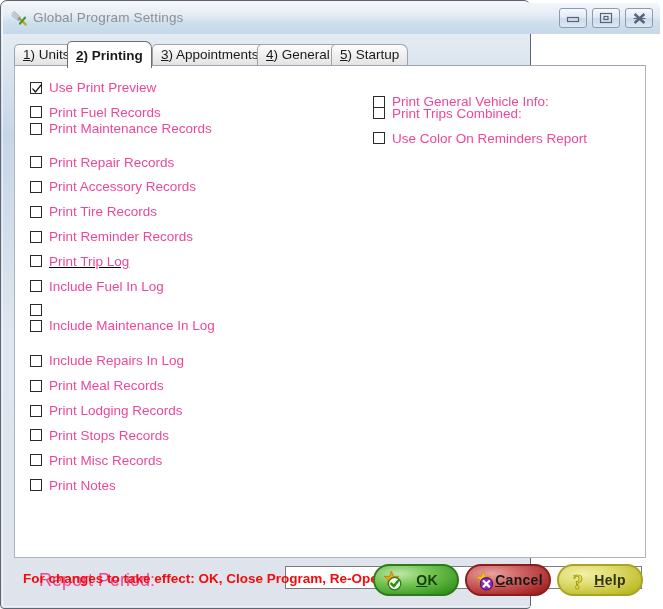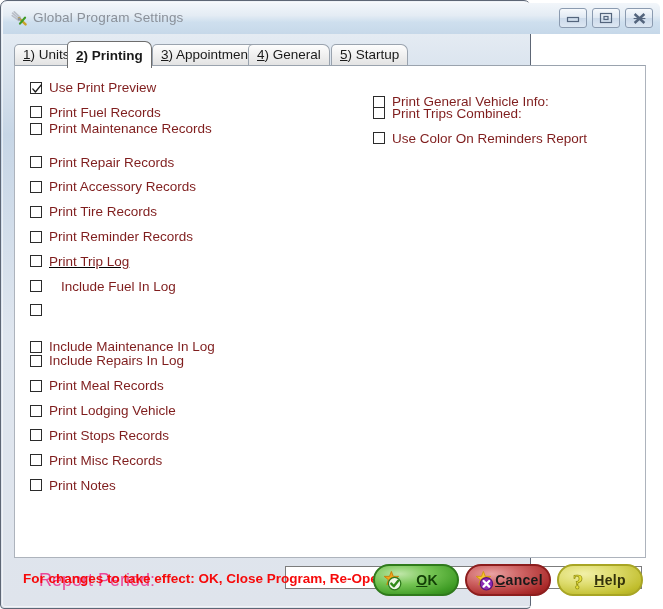--- a/index.html
+++ b/index.html
@@ -112,21 +112,21 @@
     width: 12px; height: 12px;
     border: 1px solid #2b2b2b;
     background: #ffffff;
     margin-right: 7px;
     flex: 0 0 auto;
     position: relative;
   }
   .cbox svg { position:absolute; left:0; top:0; }
   .cb-label {
     font-size: 13.5px;
-    color: #7f1d1d;
+    color: #ec4899;
   }
 
   .rp-label {
     position: absolute;
     left: 24px; top: 504px;
     font-size: 18px;
     color: #ec4899;
   }
   .rp-input {
     position: absolute;
@@ -244,21 +244,21 @@
   <div class="tabstrip">
     <div class="tab" id="tab-0" style="left:0px;">
       <span><u>1</u><span>) Units</span></span>
     </div>
     <div class="tab active" id="tab-1" style="left:53px;">
       <span><u>2</u><span>) Printing</span></span>
     </div>
     <div class="tab" id="tab-2" style="left:138px;">
       <span><u>3</u><span>) Appointments</span></span>
     </div>
-    <div class="tab" id="tab-3" style="left:234px;justify-content:center;">
+    <div class="tab" id="tab-3" style="left:243px;justify-content:center;">
       <span><u>4</u><span>) General</span></span>
     </div>
     <div class="tab" id="tab-4" style="left:317px;">
       <span><u>5</u><span>) Startup</span></span>
     </div>
   </div>
 
   <div class="panel">
     <div id="left-col">
         <div class="cb-row" style="left: 15px; top: 14px;">
@@ -290,42 +290,42 @@
           <span class="cb-label">Print Tire Records</span>
         </div>
         <div class="cb-row" style="left: 15px; top: 163.1px;">
           <span class="cbox"></span>
           <span class="cb-label">Print Reminder Records</span>
         </div>
         <div class="cb-row" style="left: 15px; top: 187.95px; text-decoration: underline;">
           <span class="cbox"></span>
           <span class="cb-label">Print Trip Log</span>
         </div>
-        <div class="cb-row" style="left: 15px; top: 212.8px; gap: 12px;">
+        <div class="cb-row" style="left: 15px; top: 212.8px;">
           <span class="cbox"></span>
           <span class="cb-label">Include Fuel In Log</span>
         </div>
         <div class="cb-row" style="left: 15px; top: 237.65px;">
           <span class="cbox"></span>
         </div>
-        <div class="cb-row" style="left: 15px; top: 273px;">
+        <div class="cb-row" style="left: 15px; top: 252px;">
           <span class="cbox"></span>
           <span class="cb-label">Include Maintenance In Log</span>
         </div>
         <div class="cb-row" style="left: 15px; top: 287.35px;">
           <span class="cbox"></span>
           <span class="cb-label">Include Repairs In Log</span>
         </div>
         <div class="cb-row" style="left: 15px; top: 312.2px;">
           <span class="cbox"></span>
           <span class="cb-label">Print Meal Records</span>
         </div>
         <div class="cb-row" style="left: 15px; top: 337.05px;">
           <span class="cbox"></span>
-          <span class="cb-label">Print Lodging Vehicle</span>
+          <span class="cb-label">Print Lodging Records</span>
         </div>
         <div class="cb-row" style="left: 15px; top: 361.9px;">
           <span class="cbox"></span>
           <span class="cb-label">Print Stops Records</span>
         </div>
         <div class="cb-row" style="left: 15px; top: 386.75px;">
           <span class="cbox"></span>
           <span class="cb-label">Print Misc Records</span>
         </div>
         <div class="cb-row" style="left: 15px; top: 411.6px;">

